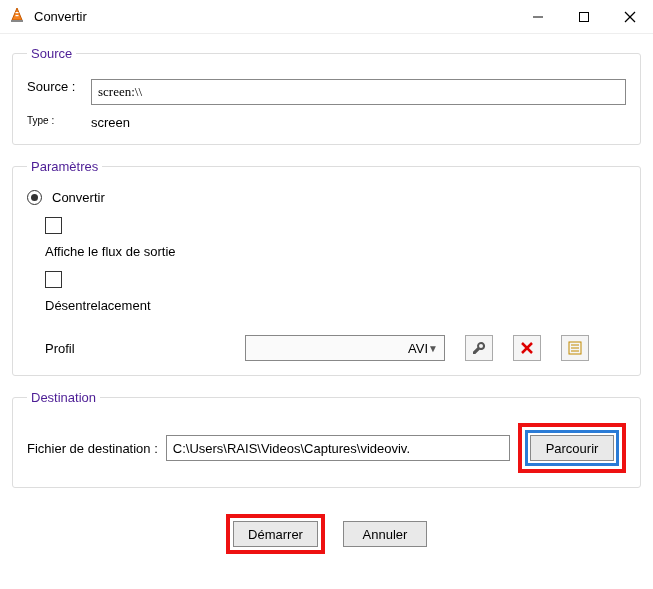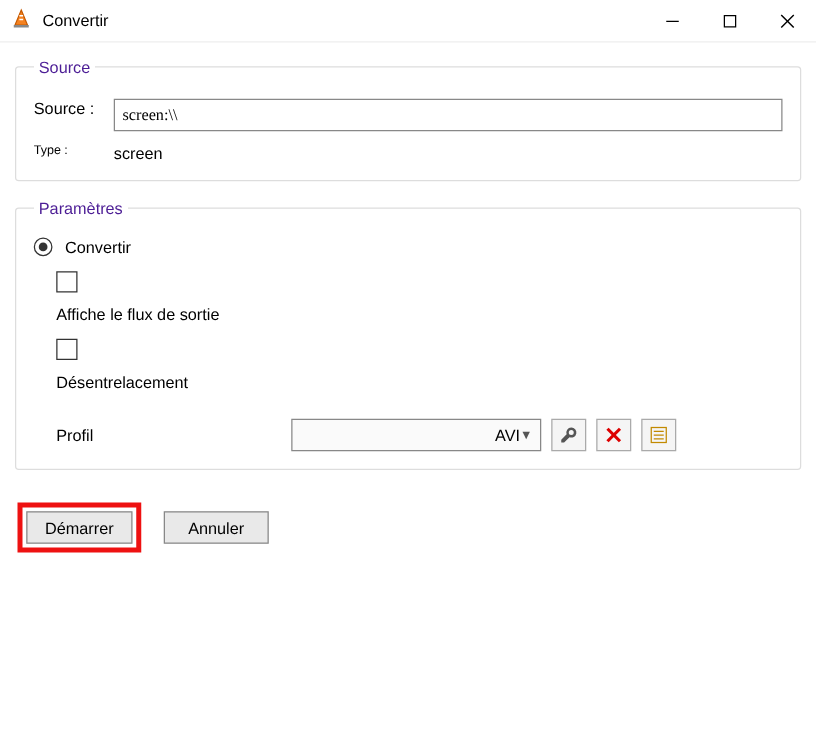--- a/index.html
+++ b/index.html
@@ -105,21 +105,21 @@
     .checkbox-sq {
       width: 17px; height: 17px;
       border: 1px solid #333;
       background: #fff;
     }
     .profil-row {
       display: flex;
       align-items: center;
       margin-top: 22px;
       margin-left: 18px;
-      gap: 8px;
+      gap: 20px;
     }
     .profil-label {
       width: 180px;
       font-size: 13px;
     }
     .select {
       display: flex;
       align-items: center;
       justify-content: flex-end;
       width: 200px;
@@ -167,21 +167,21 @@
       background: #e9e9e9;
       font-family: inherit;
       font-size: 13px;
       padding: 0 14px;
       display: flex;
       align-items: center;
       justify-content: center;
     }
     .footer {
       display: flex;
-      justify-content: flex-start;
+      justify-content: center;
       gap: 18px;
       padding: 0 14px 14px 14px;
       align-items: center;
     }
     .dest-input {
       flex: 1;
       height: 26px;
       border: 1px solid #888;
       padding: 2px 6px;
       font-family: inherit;
@@ -275,20 +275,32 @@
           <rect x="2" y="2" width="12" height="12" fill="none" stroke="#c28a00" stroke-width="1"></rect>
           <line x1="4" y1="5" x2="12" y2="5" stroke="#c28a00" stroke-width="1"></line>
           <line x1="4" y1="8" x2="12" y2="8" stroke="#c28a00" stroke-width="1"></line>
           <line x1="4" y1="11" x2="12" y2="11" stroke="#c28a00" stroke-width="1"></line>
         </svg>
       </div>
     </div>
 
   </fieldset>
 
+  <fieldset class="group">
+    <legend>Destination</legend>
+    <div class="dest-row">
+      <span class="dest-label">Fichier de destination :</span>
+      <input class="dest-input" type="text" value="C:\Users\RAIS\Videos\Captures\videoviv." style="">
+      <span class="highlight-red">
+        <span class="highlight-blue">
+          <button class="btn">Parcourir</button>
+        </span>
+      </span>
+    </div>
+  </fieldset>
 
 </div>
 
 <div class="footer">
   <span class="highlight-red">
     <button class="btn">Démarrer</button>
   </span>
   <button class="btn">Annuler</button>
 </div>
 

